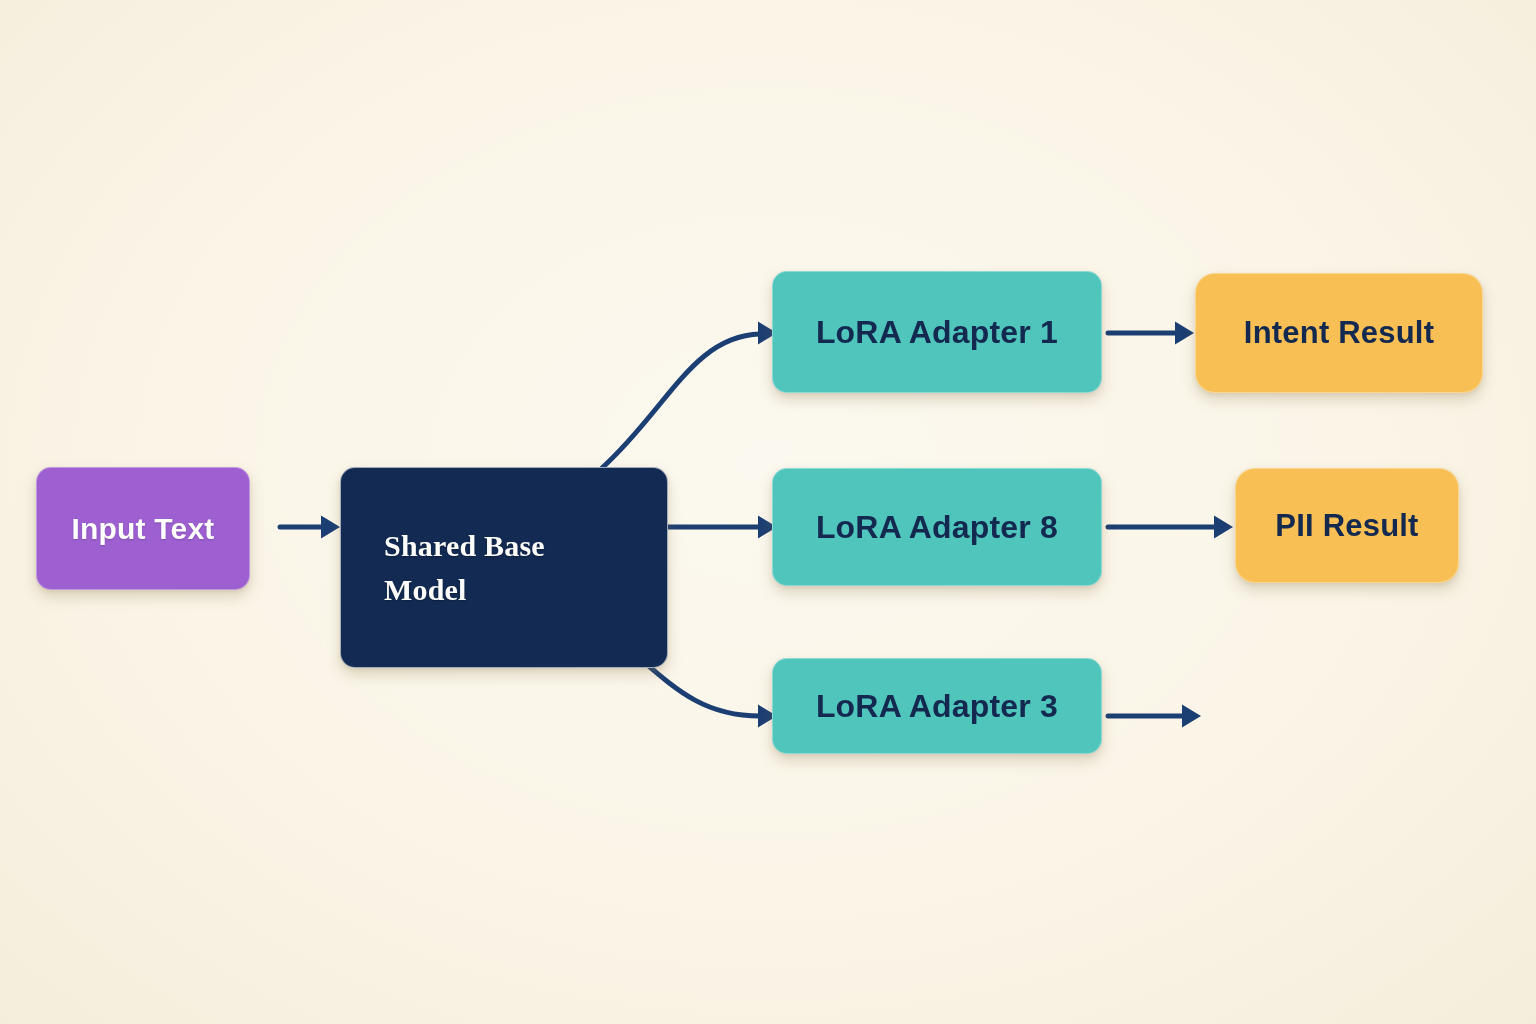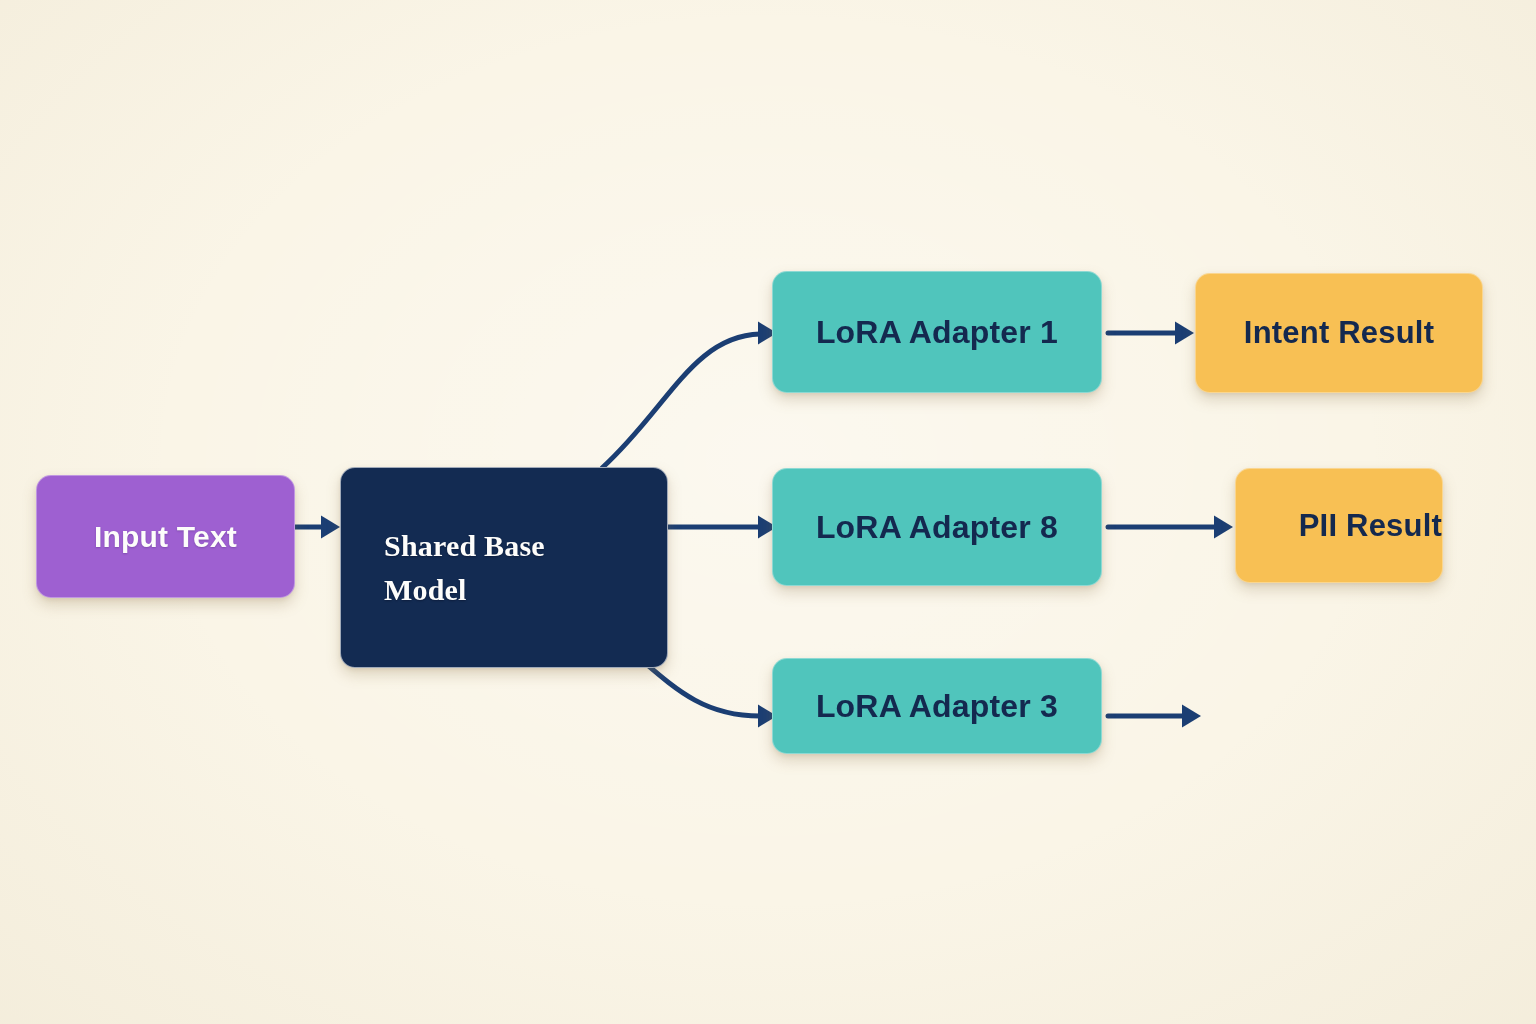--- a/index.html
+++ b/index.html
@@ -24,33 +24,33 @@
     position: absolute;
     display: flex; align-items: center; justify-content: center;
     border-radius: 15px;
     box-sizing: border-box;
     border: 1px solid rgba(255,255,255,0.35);
     box-shadow: 0 7px 14px rgba(140,115,70,0.25), 0 2px 4px rgba(140,115,70,0.12);
     font-weight: bold;
     letter-spacing: 0.2px;
     text-align: center;
   }
-  .node-input   { left: 36px;  top: 467px; width: 259px; height: 123px; font-size: 30px; text-shadow: 0 1px 2px rgba(40,20,70,0.25); margin-top: 8px; }
+  .node-input   { left: 36px;  top: 467px; width: 214px; height: 123px; font-size: 30px; text-shadow: 0 1px 2px rgba(40,20,70,0.25); }
   .node-base    { left: 340px; top: 467px; width: 328px; height: 201px; font-size: 30px;
                   justify-content: flex-start; text-align: left;
                   padding: 0 58px 0 43px; line-height: 1.45;
                   border-color: rgba(255,255,255,0.6);
                   text-shadow: 0 1px 2px rgba(0,0,20,0.35); font-family: Liberation Serif, serif; }
   .node-adapter { left: 772px; width: 330px; font-size: 32px; }
   .node-adapter1 { top: 271px; height: 122px; }
   .node-adapter2 { top: 468px; height: 118px; }
   .node-adapter3 { top: 658px; height: 96px; }
-  .node-result  { font-size: 31px; }
+  .node-result  { font-size: 31px; border-radius: 20px; }
   .node-result1 { left: 1195px; top: 273px; width: 288px; height: 120px; }
-  .node-result2 { left: 1235px; top: 468px; width: 208px; height: 115px; justify-content: flex-end; }
+  .node-result2 { left: 1235px; top: 468px; width: 224px; height: 115px; }
   .node-result3 { left: 1203px; top: 658px; width: 280px; height: 120px; }
 </style>
 </head>
 <body>
 
 <div class="canvas" style="--bg: #FAF5E7;">
 
   <svg class="edges" viewBox="0 0 1536 1024" xmlns="http://www.w3.org/2000/svg">
 
     <g>

